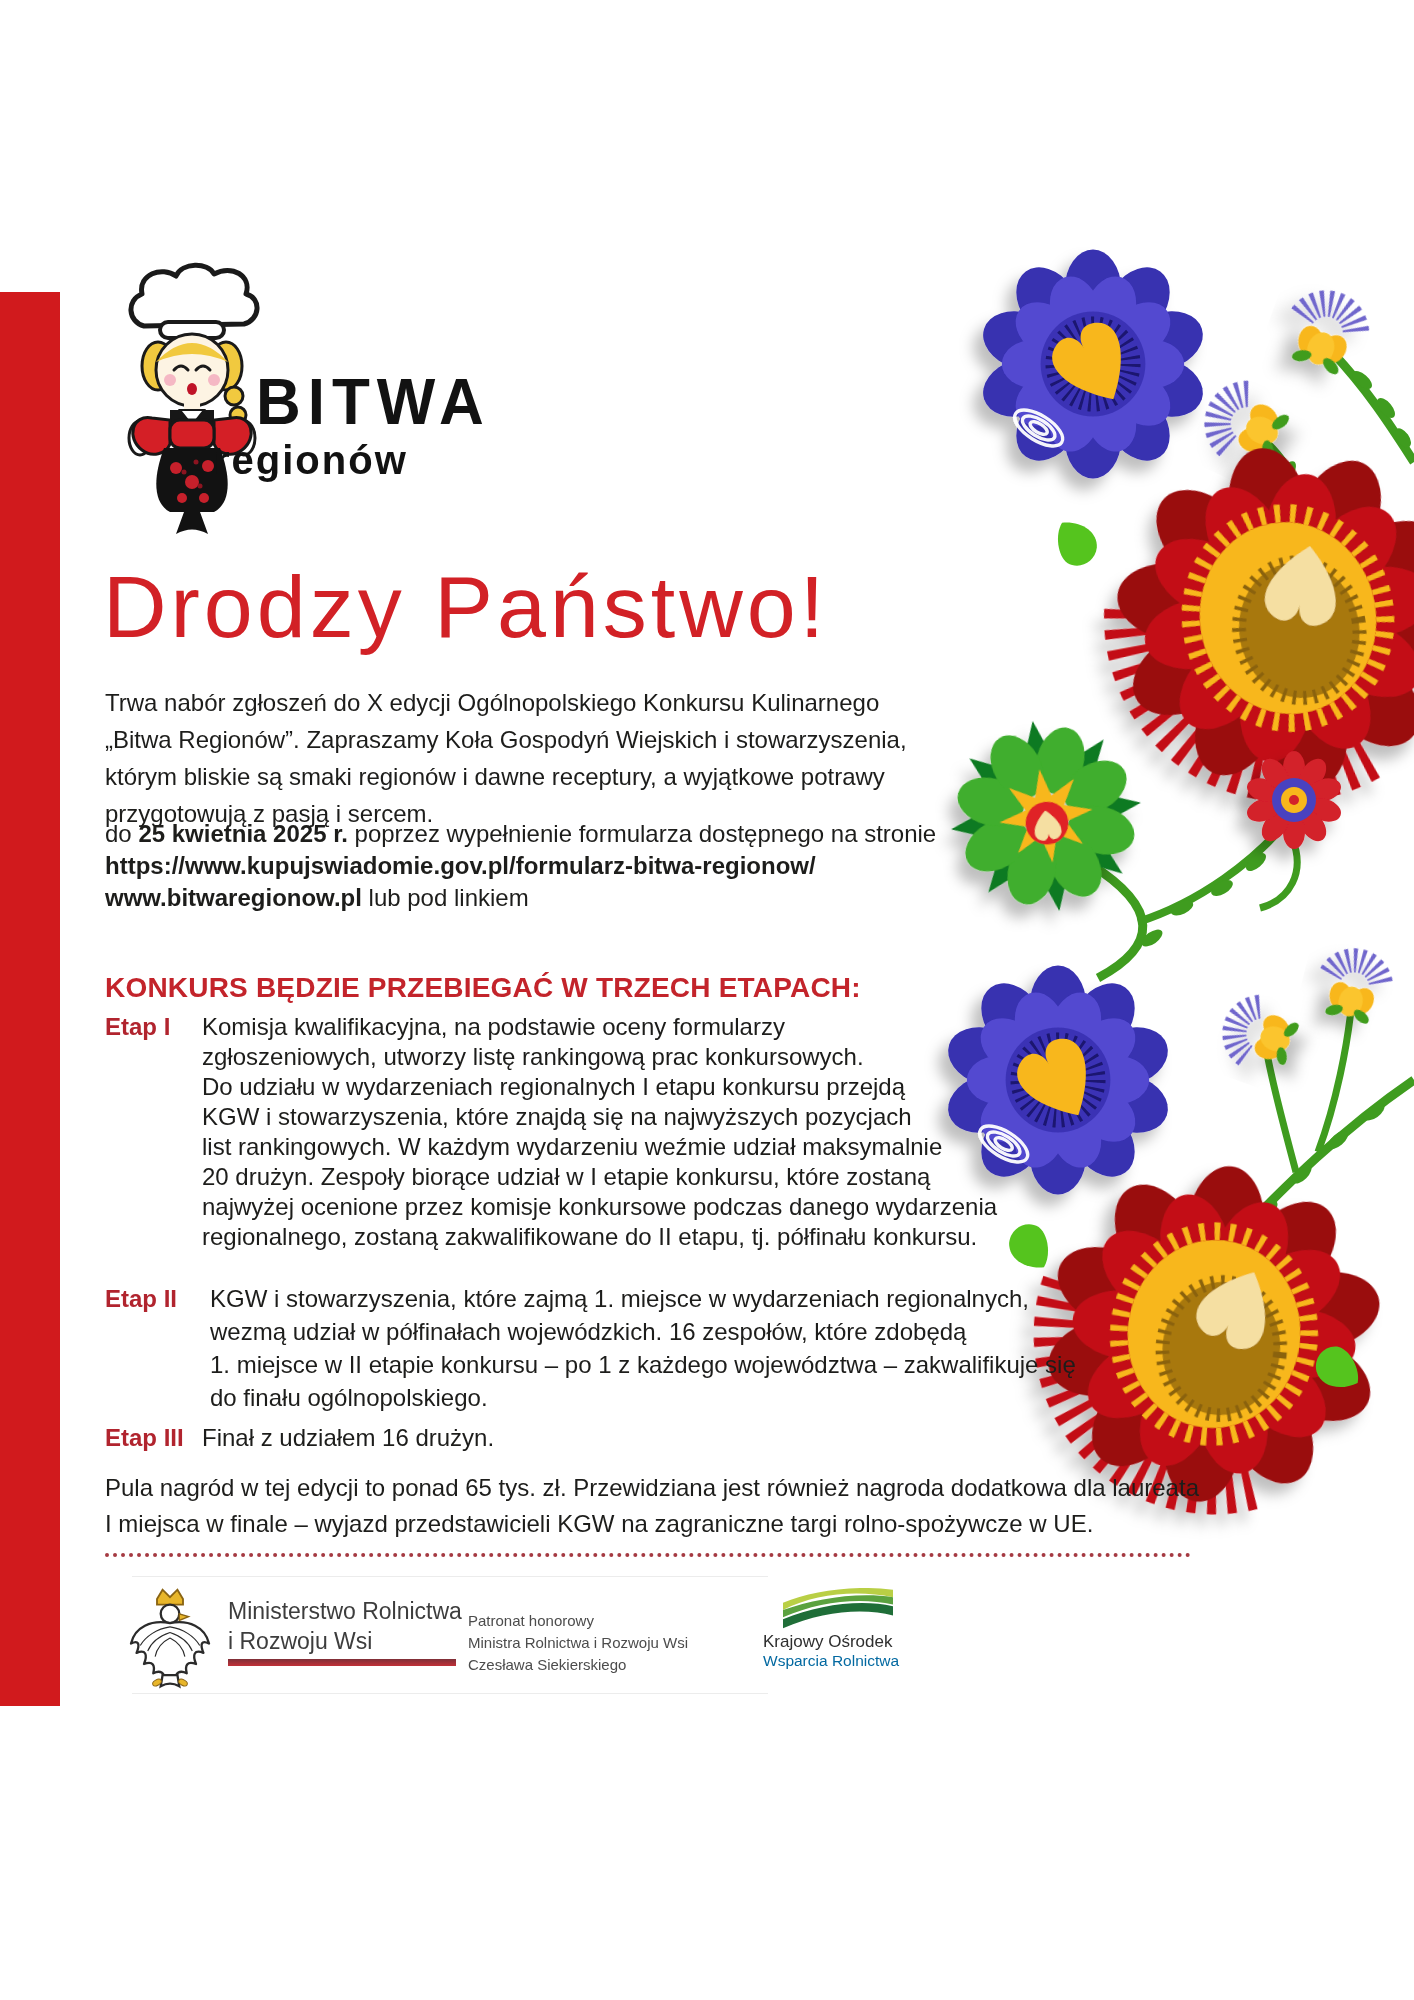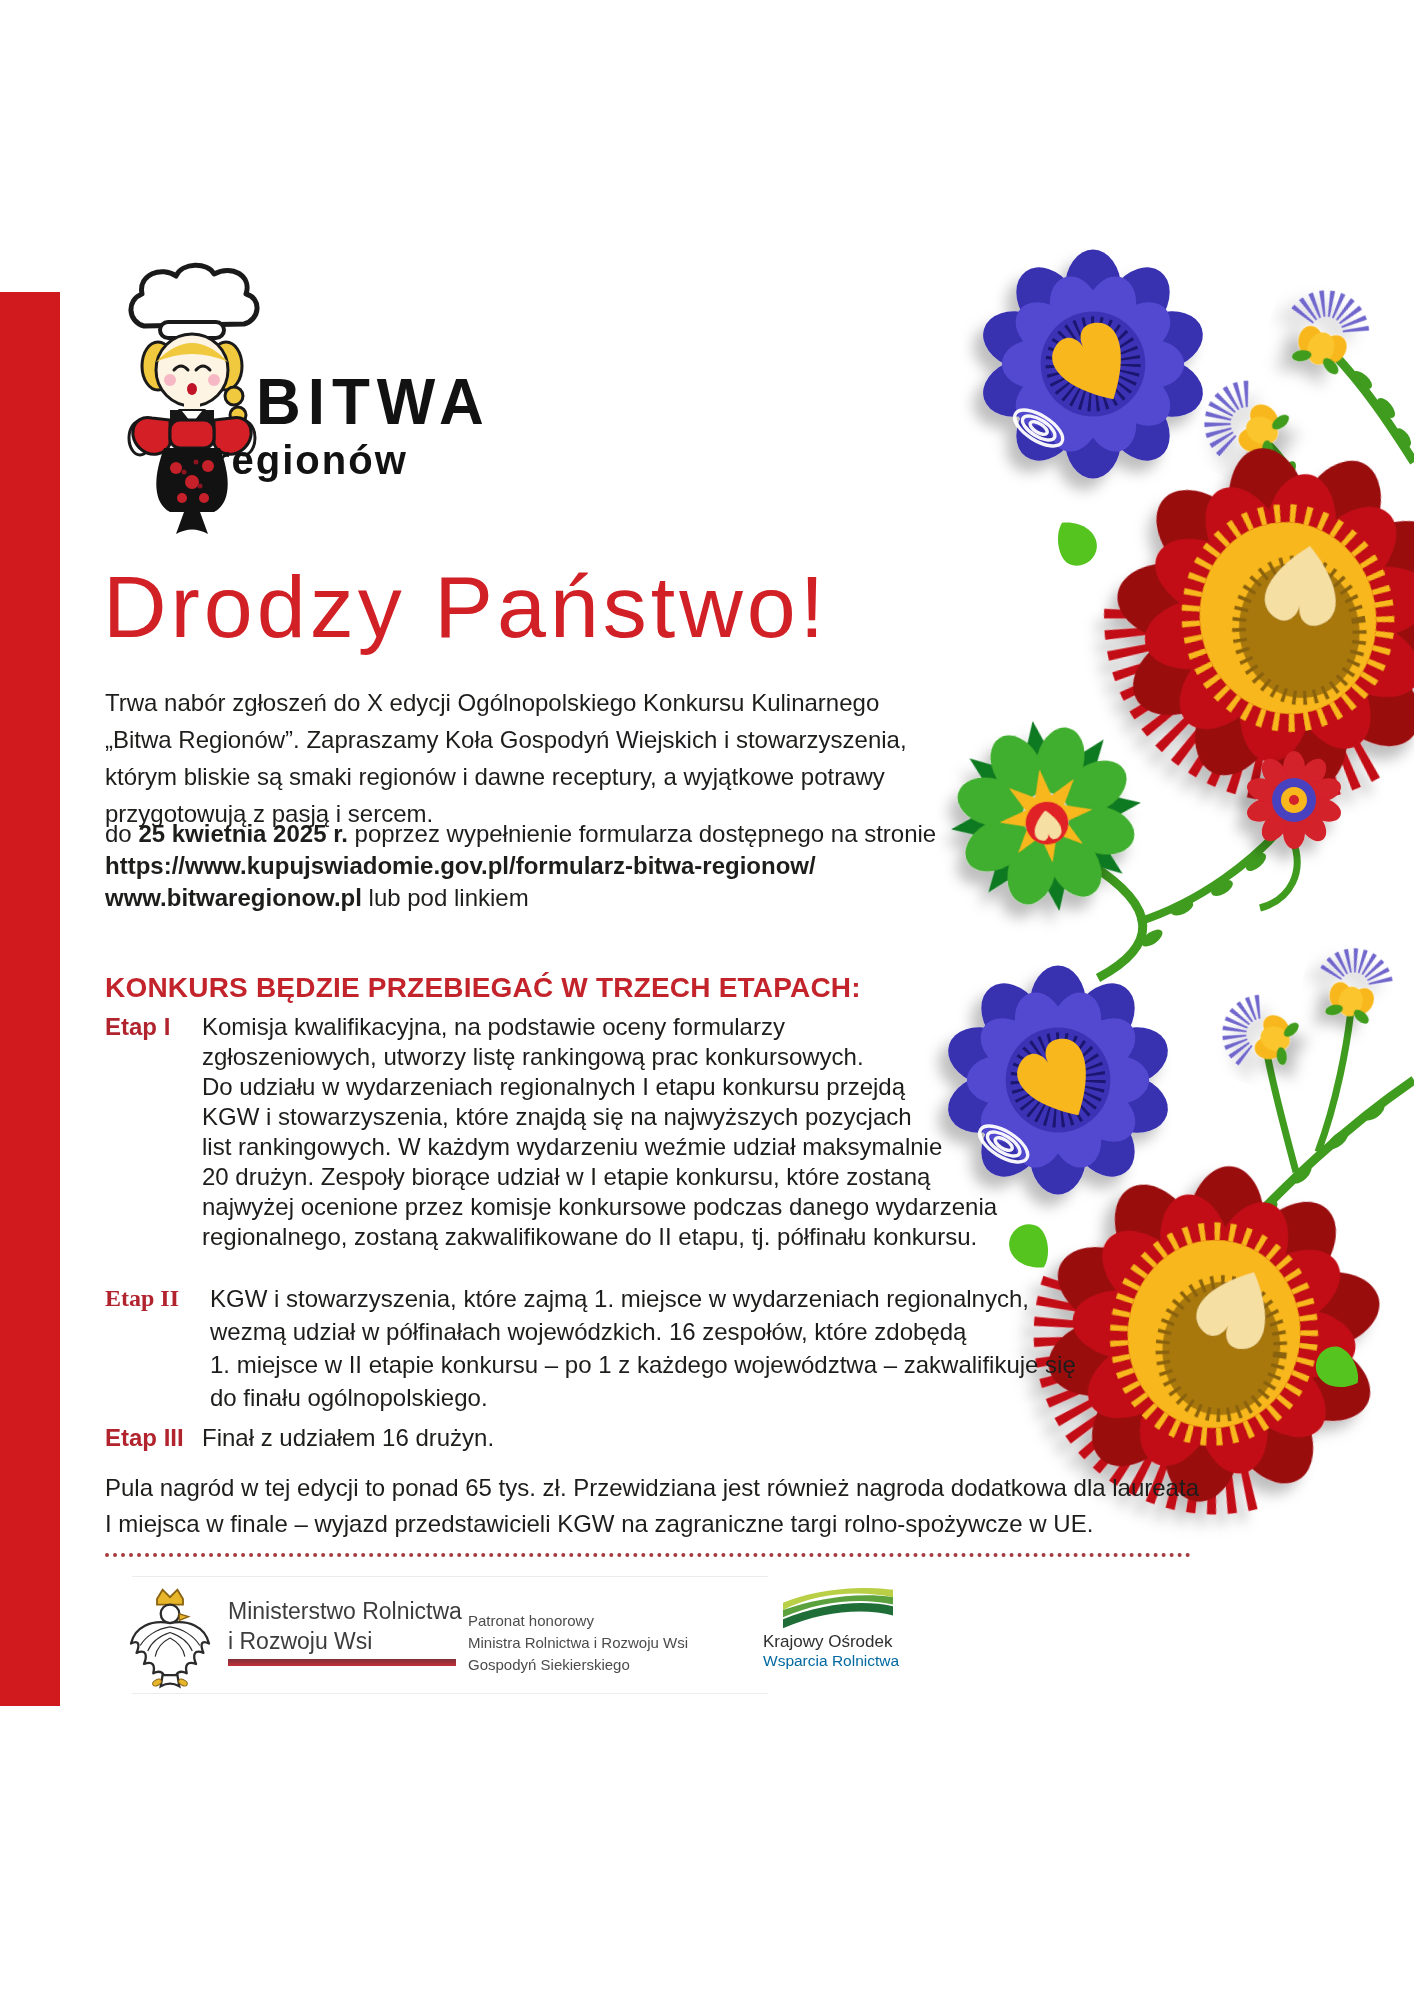--- a/index.html
+++ b/index.html
@@ -26,21 +26,21 @@
   .p2{left:105px;top:818px;width:960px;font-size:24px;line-height:32px;}
   .p2 .line{display:block;}
   .p2 b{font-weight:bold;}
 
   
   .stages-heading{left:105px;top:972px;font-size:28px;font-weight:bold;color:#c3242b;letter-spacing:.2px;white-space:nowrap;}
   .stage-row{left:105px;width:1055px;display:grid;grid-template-columns:83px 1fr;column-gap:14px;}
   .stage-row .stage-label{font-size:24px;font-weight:bold;color:#b1242e;white-space:nowrap;}
   .stage-row .stage-text{font-size:24px;color:#1d1d1b;white-space:pre-line;}
   .row1{top:1012px;} .row1 .stage-text{line-height:30px;} .row1 .stage-label{line-height:30px;}
-  .row2{top:1282px;} .row2 .stage-text{line-height:33px;margin-left:8px;} .row2 .stage-label{line-height:33px;font-family:Liberation Serif, serif;}
+  .row2{top:1282px;} .row2 .stage-text{line-height:33px;margin-left:8px;} .row2 .stage-label{line-height:33px;}
   .row3{top:1421px;} .row3 .stage-text{line-height:33px;} .row3 .stage-label{line-height:33px;}
 
   
   .prize{left:105px;top:1470px;width:1270px;font-size:24px;line-height:36px;white-space:pre-line;}
 
   
   .dotted{left:105px;top:1553px;width:1086px;height:0;border-top:4px dotted #a53a42;}
 
   
   .plaque{left:132px;top:1576px;width:636px;height:116px;border-top:1px solid #ececec;border-bottom:1px solid #ececec;background:#fff;}
@@ -348,21 +348,21 @@
 
 <div class="abs min-name">
   <div>Ministerstwo Rolnictwa</div>
   <div>i Rozwoju Wsi</div>
 </div>
 <div class="abs min-line"></div>
 
 <div class="abs patronat">
   <div>Patronat honorowy</div>
   <div>Ministra Rolnictwa i Rozwoju Wsi</div>
-  <div>Gospodyń Siekierskiego</div>
+  <div>Czesława Siekierskiego</div>
 </div>
 
 <div class="abs kowr">
   <svg viewBox="0 0 120 48" aria-hidden="true">
     <path d="M0,24 C35,6 80,2 120,10 L120,2 C75,-4 30,4 0,16 Z" fill="#b9cf45"></path>
     <path d="M0,32 C40,14 85,10 120,18 L120,10 C80,4 35,12 0,24 Z" fill="#5ba23f"></path>
     <path d="M0,44 C45,24 90,22 120,30 L120,20 C85,12 40,18 0,34 Z" fill="#1f6e38"></path>
   </svg>
   <div class="kowr-l1">Krajowy Ośrodek</div>
   <div class="kowr-l2">Wsparcia Rolnictwa</div>

